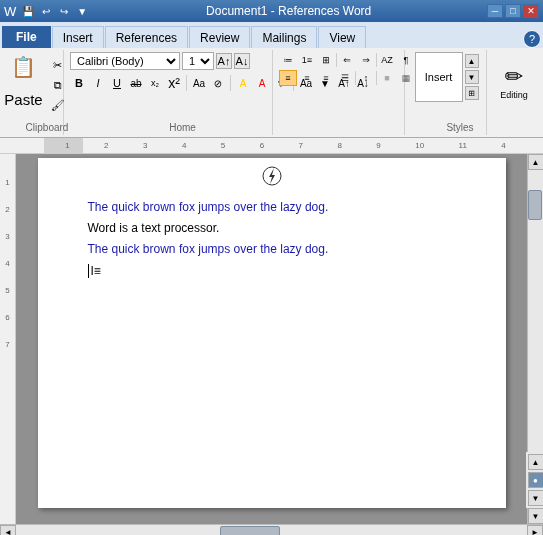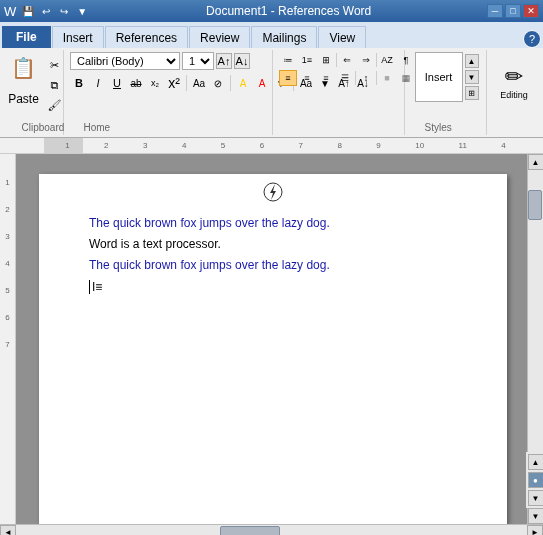--- a/index.html
+++ b/index.html
@@ -81,29 +81,29 @@
       flex-direction: column;
       align-items: center;
       border-right: 1px solid #d0d0d0;
       padding: 2px 4px;
       min-width: 40px;
     }
     .ribbon-group:last-child { border-right: none; }
     .ribbon-group-content { display: flex; align-items: flex-start; flex: 1; gap: 2px; }
     .ribbon-group-label {
       font-size: 10px; color: #666; margin-top: auto; padding-top: 2px;
-      width: 100%; text-align: left; margin-left: 27px;
+      width: 100%; text-align: center; margin-left: 27px;
     }
     .ribbon-btn {
       display: flex; flex-direction: column; align-items: center; justify-content: center;
       padding: 2px 4px; cursor: pointer; border-radius: 2px; min-width: 28px;
       font-size: 10px;
     }
     .ribbon-btn .btn-icon { font-size: 20px; line-height: 1; }
-    .ribbon-btn .btn-label { font-size: 12px; margin-top: 14px; }
+    .ribbon-btn .btn-label { font-size: 15px; margin-top: 14px; }
     .ribbon-btn-large { min-height: 56px; }
 
     
     .clipboard-group { min-width: 60px; }
     .paste-btn { min-width: 40px; min-height: 60px; }
 
     
     .font-row { display: flex; align-items: center; gap: 2px; margin-bottom: 2px; }
     .font-select {
       width: 110px; height: 18px; font-size: 11px; border: 1px solid #aaa;
@@ -136,22 +136,22 @@
       display: flex;
       height: 370px;
       background: #909090;
       overflow: hidden;
     }
     .left-ruler {
       width: 16px; background: #f0f0f0; border-right: 1px solid #ccc;
       font-size: 8px; color: #666; padding-top: 4px;
     }
     .doc-scroll {
-      flex: 1; overflow: hidden; padding: 20px;
-      display: flex; flex-direction: column; align-items: flex-end;
+      flex: 1; overflow: hidden; padding: 4px;
+      display: flex; flex-direction: column; align-items: center;
     }
     .page {
       background: white;
       width: 468px;
       min-height: 350px;
       box-shadow: 2px 2px 5px rgba(0,0,0,0.4);
       padding: 40px 50px;
       position: relative;
     }
     .page-content { font-size: 12px; color: #1a1aaa; line-height: 1.6; }

